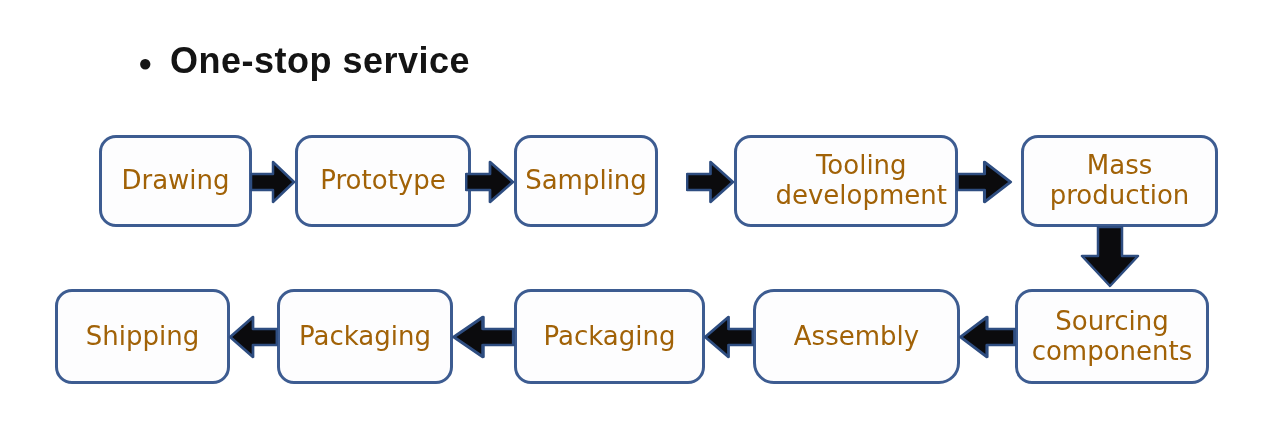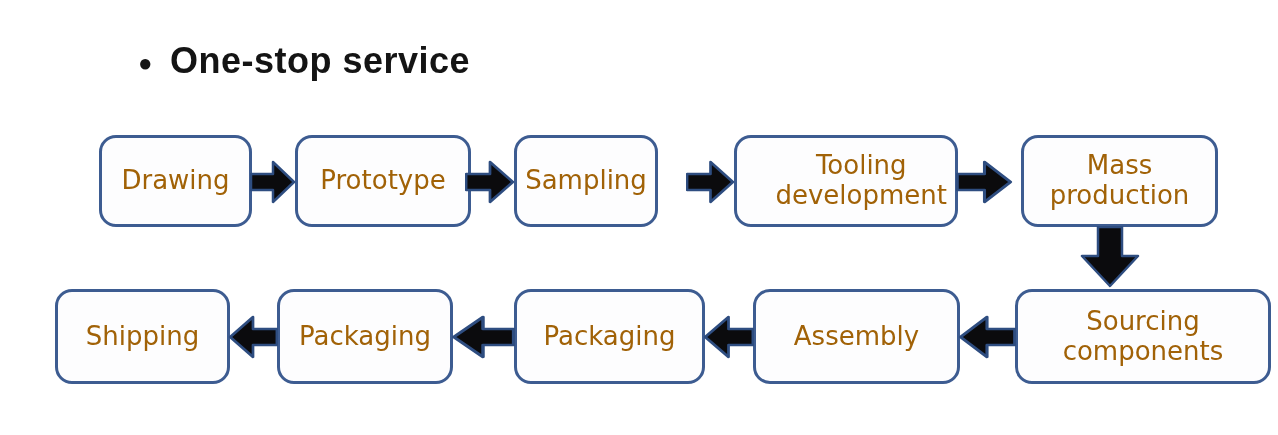--- a/index.html
+++ b/index.html
@@ -90,22 +90,22 @@
       <polygon points="1,16 23,16 23,4 44,24 23,44 23,32 1,32"></polygon>
     </svg>
 
   <svg class="arr" style="left:1079px;top:226px;" width="62" height="62" viewBox="0 0 62 62" preserveAspectRatio="none">
       <polygon points="19,1 43,1 43,30 59,30 31,60 3,30 19,30"></polygon>
     </svg>
 
   <div class="node row2" style="left:55px;  width:175px;"><span>Shipping</span></div>
   <div class="node row2" style="left:277px; width:176px;"><span>Packaging</span></div>
   <div class="node row2" style="left:514px; width:191px;"><span>Packaging</span></div>
-  <div class="node row2" style="left:753px; width:207px;"><span>Assembly</span></div>
-  <div class="node row2" style="left:1015px;width:256px;"><span>Sourcing
+  <div class="node row2" style="left:753px; width:207px;border-radius:21px;"><span>Assembly</span></div>
+  <div class="node row2" style="left:1015px;width:194px;"><span>Sourcing
 components</span></div>
 
   <svg class="arr" style="left:228px;top:313px;" width="50" height="48" viewBox="0 0 46 48" preserveAspectRatio="none">
       <polygon points="45,16 23,16 23,4 2,24 23,44 23,32 45,32"></polygon>
     </svg>
   <svg class="arr" style="left:451px;top:313px;" width="64" height="48" viewBox="0 0 46 48" preserveAspectRatio="none">
       <polygon points="45,16 23,16 23,4 2,24 23,44 23,32 45,32"></polygon>
     </svg>
   <svg class="arr" style="left:703px;top:313px;" width="51" height="48" viewBox="0 0 46 48" preserveAspectRatio="none">
       <polygon points="45,16 23,16 23,4 2,24 23,44 23,32 45,32"></polygon>

